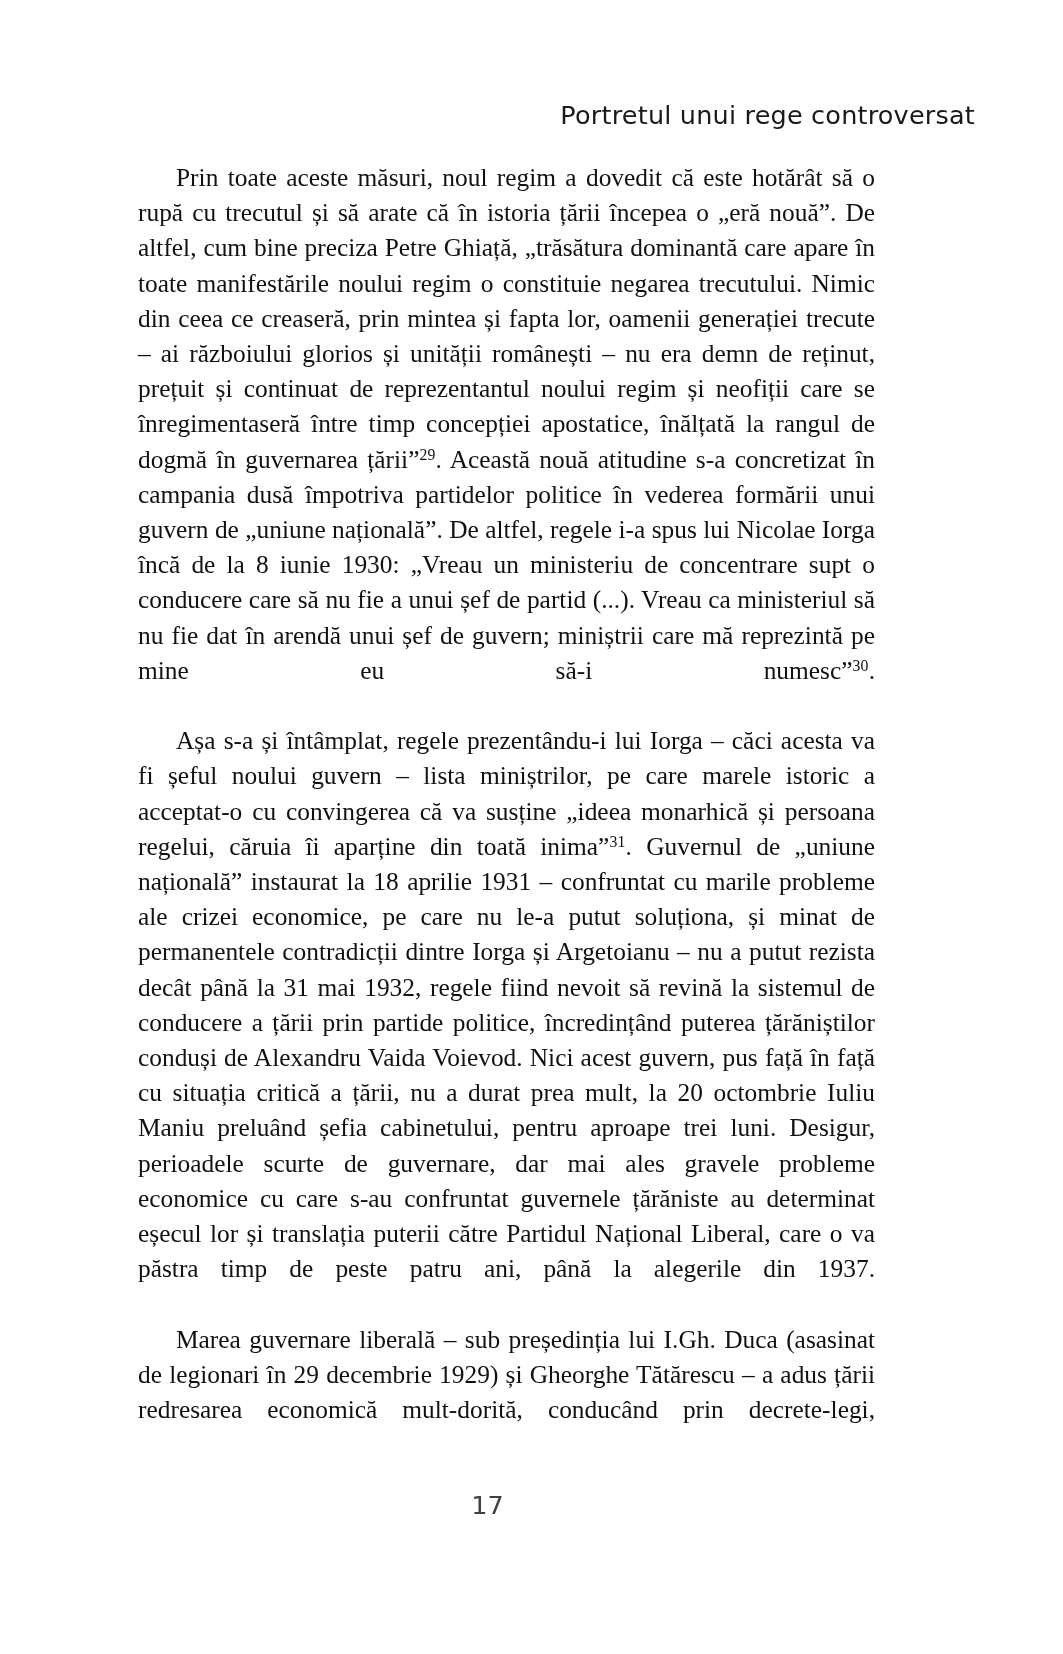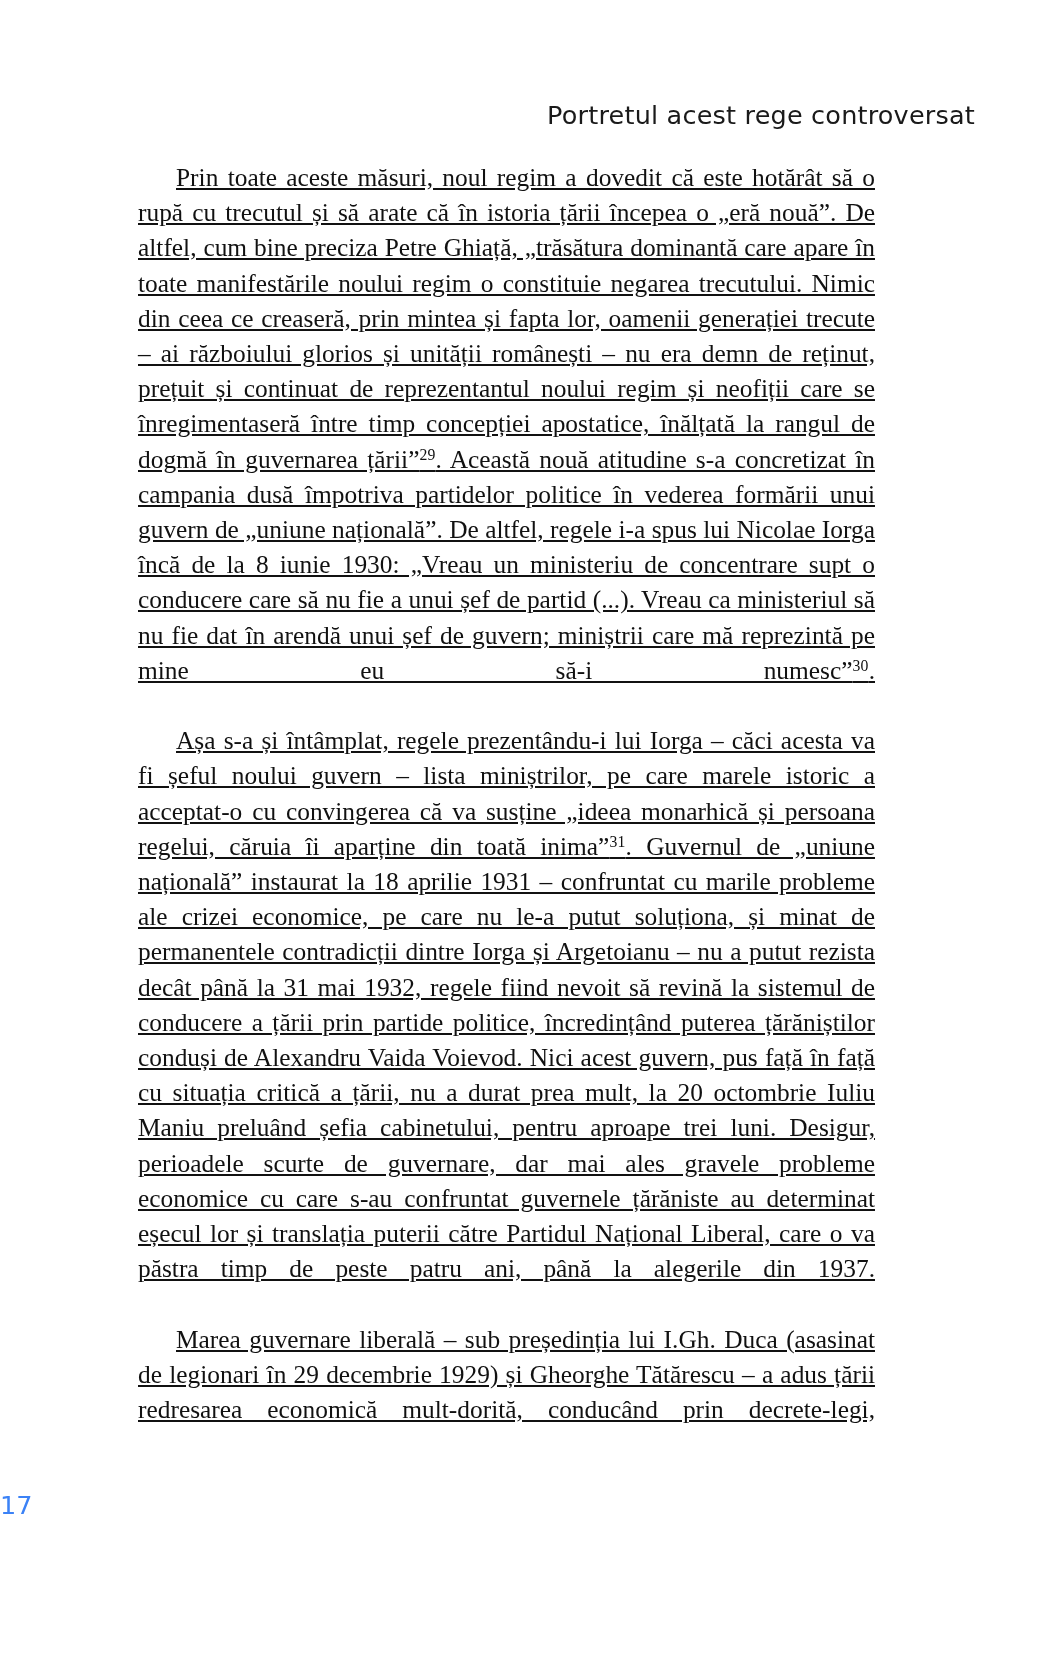--- a/index.html
+++ b/index.html
@@ -39,21 +39,20 @@
     left: 138px;
     width: 737px;
     font-family: "Liberation Serif", "DejaVu Serif", serif;
     font-size: 25.4px;
     line-height: 35.2px;
     color: #111111;
     text-align: justify;
     text-justify: inter-word;
     -webkit-hyphens: none;
     hyphens: none;
-    text-decoration: underline;
   }
 
   .text-block p {
     margin: 0;
     text-indent: 0;
     text-align: justify;
   }
 
   
   .text-block p.indent {
@@ -73,33 +72,33 @@
     line-height: 0;
     letter-spacing: 0.2px;
   }
 
   
   .folio {
     position: absolute;
     bottom: 136px;
     left: 0;
     right: 88px;
-    text-align: left;
+    text-align: center;
     font-family: "DejaVu Sans", "Liberation Sans", sans-serif;
     font-size: 25.5px;
-    color: #3b82f6;
+    color: #404040;
     line-height: 1;
   }
 </style>
 </head>
 <body>
 
 <div class="page">
 
-  <div class="running-header">Portretul acest rege controversat</div>
+  <div class="running-header">Portretul unui rege controversat</div>
 
   <div class="text-block">
       <p class="indent">Prin toate aceste măsuri, noul regim a dovedit că este hotărât să o rupă cu trecutul și să arate că în istoria țării începea o „eră nouă”. De altfel, cum bine preciza Petre Ghiață, „trăsătura dominantă care apare în toate manifestările noului regim o constituie negarea trecutului. Nimic din ceea ce creaseră, prin mintea și fapta lor, oamenii generației trecute – ai războiului glorios și unității românești – nu era demn de reținut, prețuit și continuat de reprezentantul noului regim și neofiții care se înregimentaseră între timp concepției apostatice, înălțată la rangul de dogmă în guvernarea țării”<sup class="fn">29</sup>. Această nouă atitudine s-a concretizat în campania dusă împotriva partidelor politice în vederea formării unui guvern de „uniune națională”. De altfel, regele i-a spus lui Nicolae Iorga încă de la 8 iunie 1930: „Vreau un ministeriu de concentrare supt o conducere care să nu fie a unui șef de partid (...). Vreau ca ministeriul să nu fie dat în arendă unui șef de guvern; miniștrii care mă reprezintă pe mine eu să-i numesc”<sup class="fn">30</sup>.</p>
       <p class="indent">Așa s-a și întâmplat, regele prezentându-i lui Iorga – căci acesta va fi șeful noului guvern – lista miniștrilor, pe care marele istoric a acceptat-o cu convingerea că va susține „ideea monarhică și persoana regelui, căruia îi aparține din toată inima”<sup class="fn">31</sup>. Guvernul de „uniune națională” instaurat la 18 aprilie 1931 – confruntat cu marile probleme ale crizei economice, pe care nu le-a putut soluționa, și minat de permanentele contradicții dintre Iorga și Argetoianu – nu a putut rezista decât până la 31 mai 1932, regele fiind nevoit să revină la sistemul de conducere a țării prin partide politice, încredințând puterea țărăniștilor conduși de Alexandru Vaida Voievod. Nici acest guvern, pus față în față cu situația critică a țării, nu a durat prea mult, la 20 octombrie Iuliu Maniu preluând șefia cabinetului, pentru aproape trei luni. Desigur, perioadele scurte de guvernare, dar mai ales gravele probleme economice cu care s-au confruntat guvernele țărăniste au determinat eșecul lor și translația puterii către Partidul Național Liberal, care o va păstra timp de peste patru ani, până la alegerile din 1937.</p>
       <p class="indent">Marea guvernare liberală – sub președinția lui I.Gh. Duca (asasinat de legionari în 29 decembrie 1929) și Gheorghe Tătărescu – a adus țării redresarea economică mult-dorită, conducând prin decrete-legi,</p>
     </div>
 
   <div class="folio">17</div>
 
 </div>

